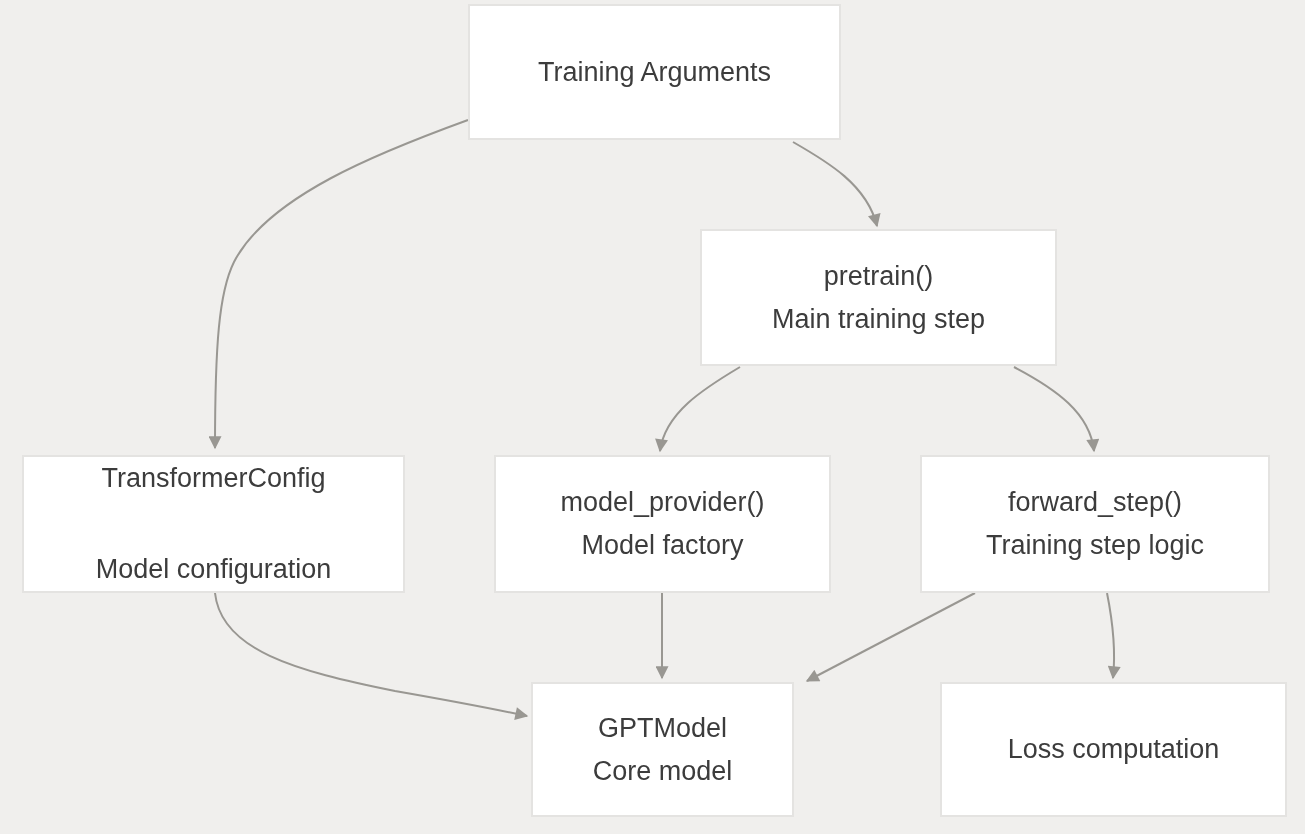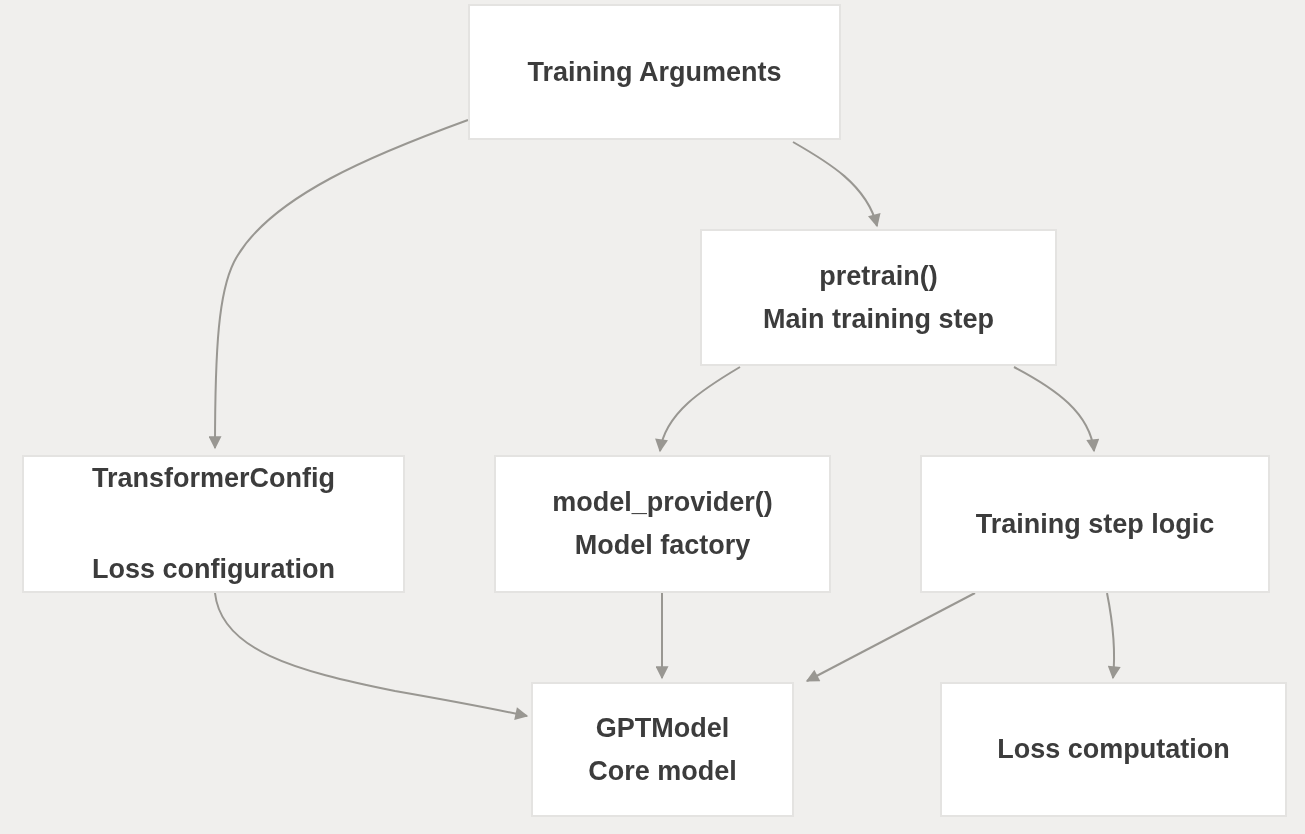--- a/index.html
+++ b/index.html
@@ -6,21 +6,20 @@
     margin: 0;
     padding: 0;
   }
   .canvas {
     position: relative;
     width: 1305px;
     height: 834px;
     background: var(--bg, #f0efed);
     overflow: hidden;
     font-family: "Liberation Sans", "DejaVu Sans", sans-serif;
-    font-weight: bold;
   }
   .edges-layer {
     position: absolute;
     left: 0;
     top: 0;
     width: 1305px;
     height: 834px;
   }
   .edge {
     fill: none;
@@ -72,27 +71,28 @@
 
   <div class="node" style="left: 468px; top: 4px; width: 373px; height: 136px;">
         <div class="line1">Training Arguments</div>
       </div>
       <div class="node" style="left: 700px; top: 229px; width: 357px; height: 137px;">
         <div class="line1">pretrain()</div>
         <div class="line2">Main training step</div>
       </div>
       <div class="node" style="left: 22px; top: 455px; width: 383px; height: 138px; justify-content: space-between;">
         <div class="line1">TransformerConfig</div>
-        <div class="line2">Loss configuration</div>
+        <div class="line2">Model configuration</div>
       </div>
       <div class="node" style="left: 494px; top: 455px; width: 337px; height: 138px;">
         <div class="line1">model_provider()</div>
         <div class="line2">Model factory</div>
       </div>
       <div class="node" style="left: 920px; top: 455px; width: 350px; height: 138px;">
+        <div class="line1">forward_step()</div>
         <div class="line2">Training step logic</div>
       </div>
       <div class="node" style="left: 531px; top: 682px; width: 263px; height: 135px;">
         <div class="line1">GPTModel</div>
         <div class="line2">Core model</div>
       </div>
       <div class="node" style="left: 940px; top: 682px; width: 347px; height: 135px;">
         <div class="line2">Loss computation</div>
       </div>
     </div>

